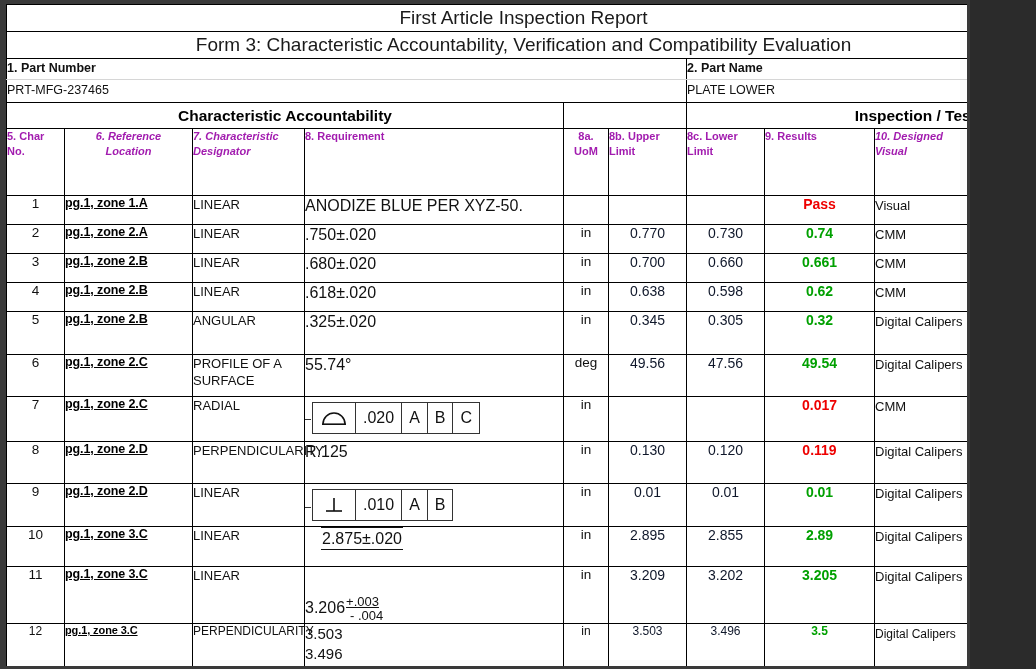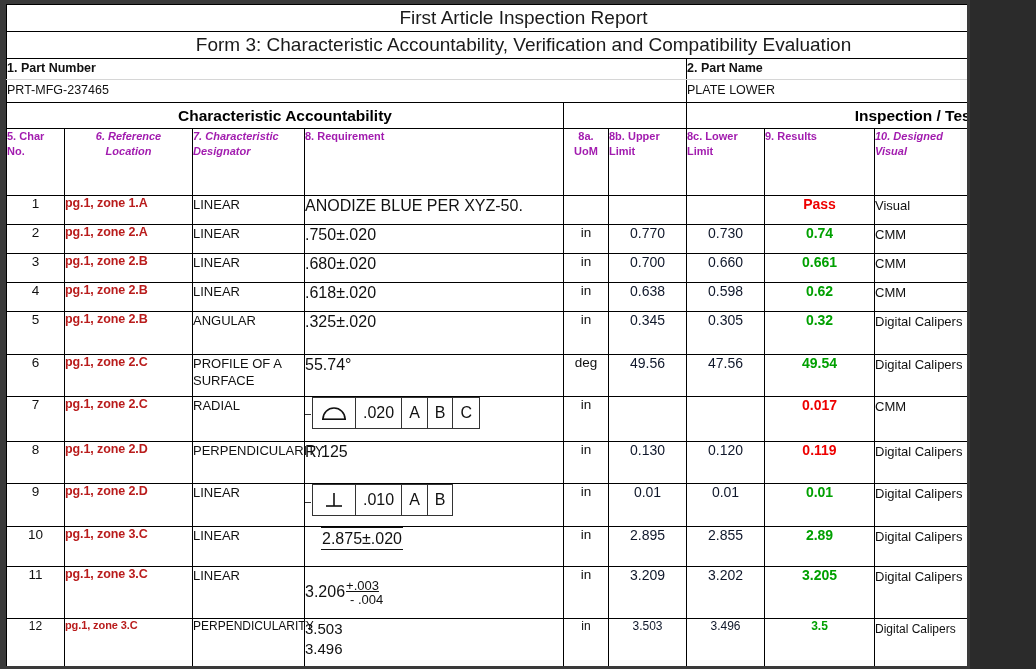--- a/index.html
+++ b/index.html
@@ -121,24 +121,25 @@
 
   
   .c-num {
     text-align: center;
     font-size: 13.5px;
     color: #111;
     padding-top: 4px;
   }
   .c-loc {
     font-size: 12.5px;
-    color: #b91c1c;
+    color: #000000;
     padding: 5px 0 0 4px;
     font-weight: bold;
     letter-spacing: -0.1px;
+    text-decoration: underline;
   }
   .c-desig {
     font-size: 13px;
     color: #111;
     padding: 4px 0 0 4px;
     line-height: 17px;
   }
   .c-req {
     font-size: 16px;
     color: #111;
@@ -204,20 +205,21 @@
   .tolstack .dn { display: block; padding-left: 4px; }
   .stacked { line-height: 23px; }
 
   
   .fcf {
     display: inline-flex;
     align-items: stretch;
     border: 1.5px solid #333;
     background: #fff;
     height: 30px;
+    margin-top: 5px;
     margin-left: 1px;
     font-size: 16px;
   }
   .fcf .cellb {
     display: flex;
     align-items: center;
     justify-content: center;
     border-right: 1.5px solid #333;
     padding: 0 7px;
     color: #111;
@@ -480,21 +482,21 @@
       <td class="c-lim">2.855</td>
       <td class="c-res pass">2.89</td>
       <td class="c-tool">Digital Calipers</td>
       <td class="c-ncr"></td>
     </tr>
 
     <tr style="height:52px">
       <td class="c-num">11</td>
       <td class="c-loc">pg.1, zone 3.C</td>
       <td class="c-desig">LINEAR</td>
-      <td class="c-req" style="padding-top:12px">
+      <td class="c-req" style="padding-top:28px">
         <span>3.206</span><span class="tolstack"><span class="up">+.003</span><span class="dn">- .004</span></span>
       </td>
       <td class="c-uom">in</td>
       <td class="c-lim">3.209</td>
       <td class="c-lim">3.202</td>
       <td class="c-res pass">3.205</td>
       <td class="c-tool">Digital Calipers</td>
       <td class="c-ncr"></td>
     </tr>
 

